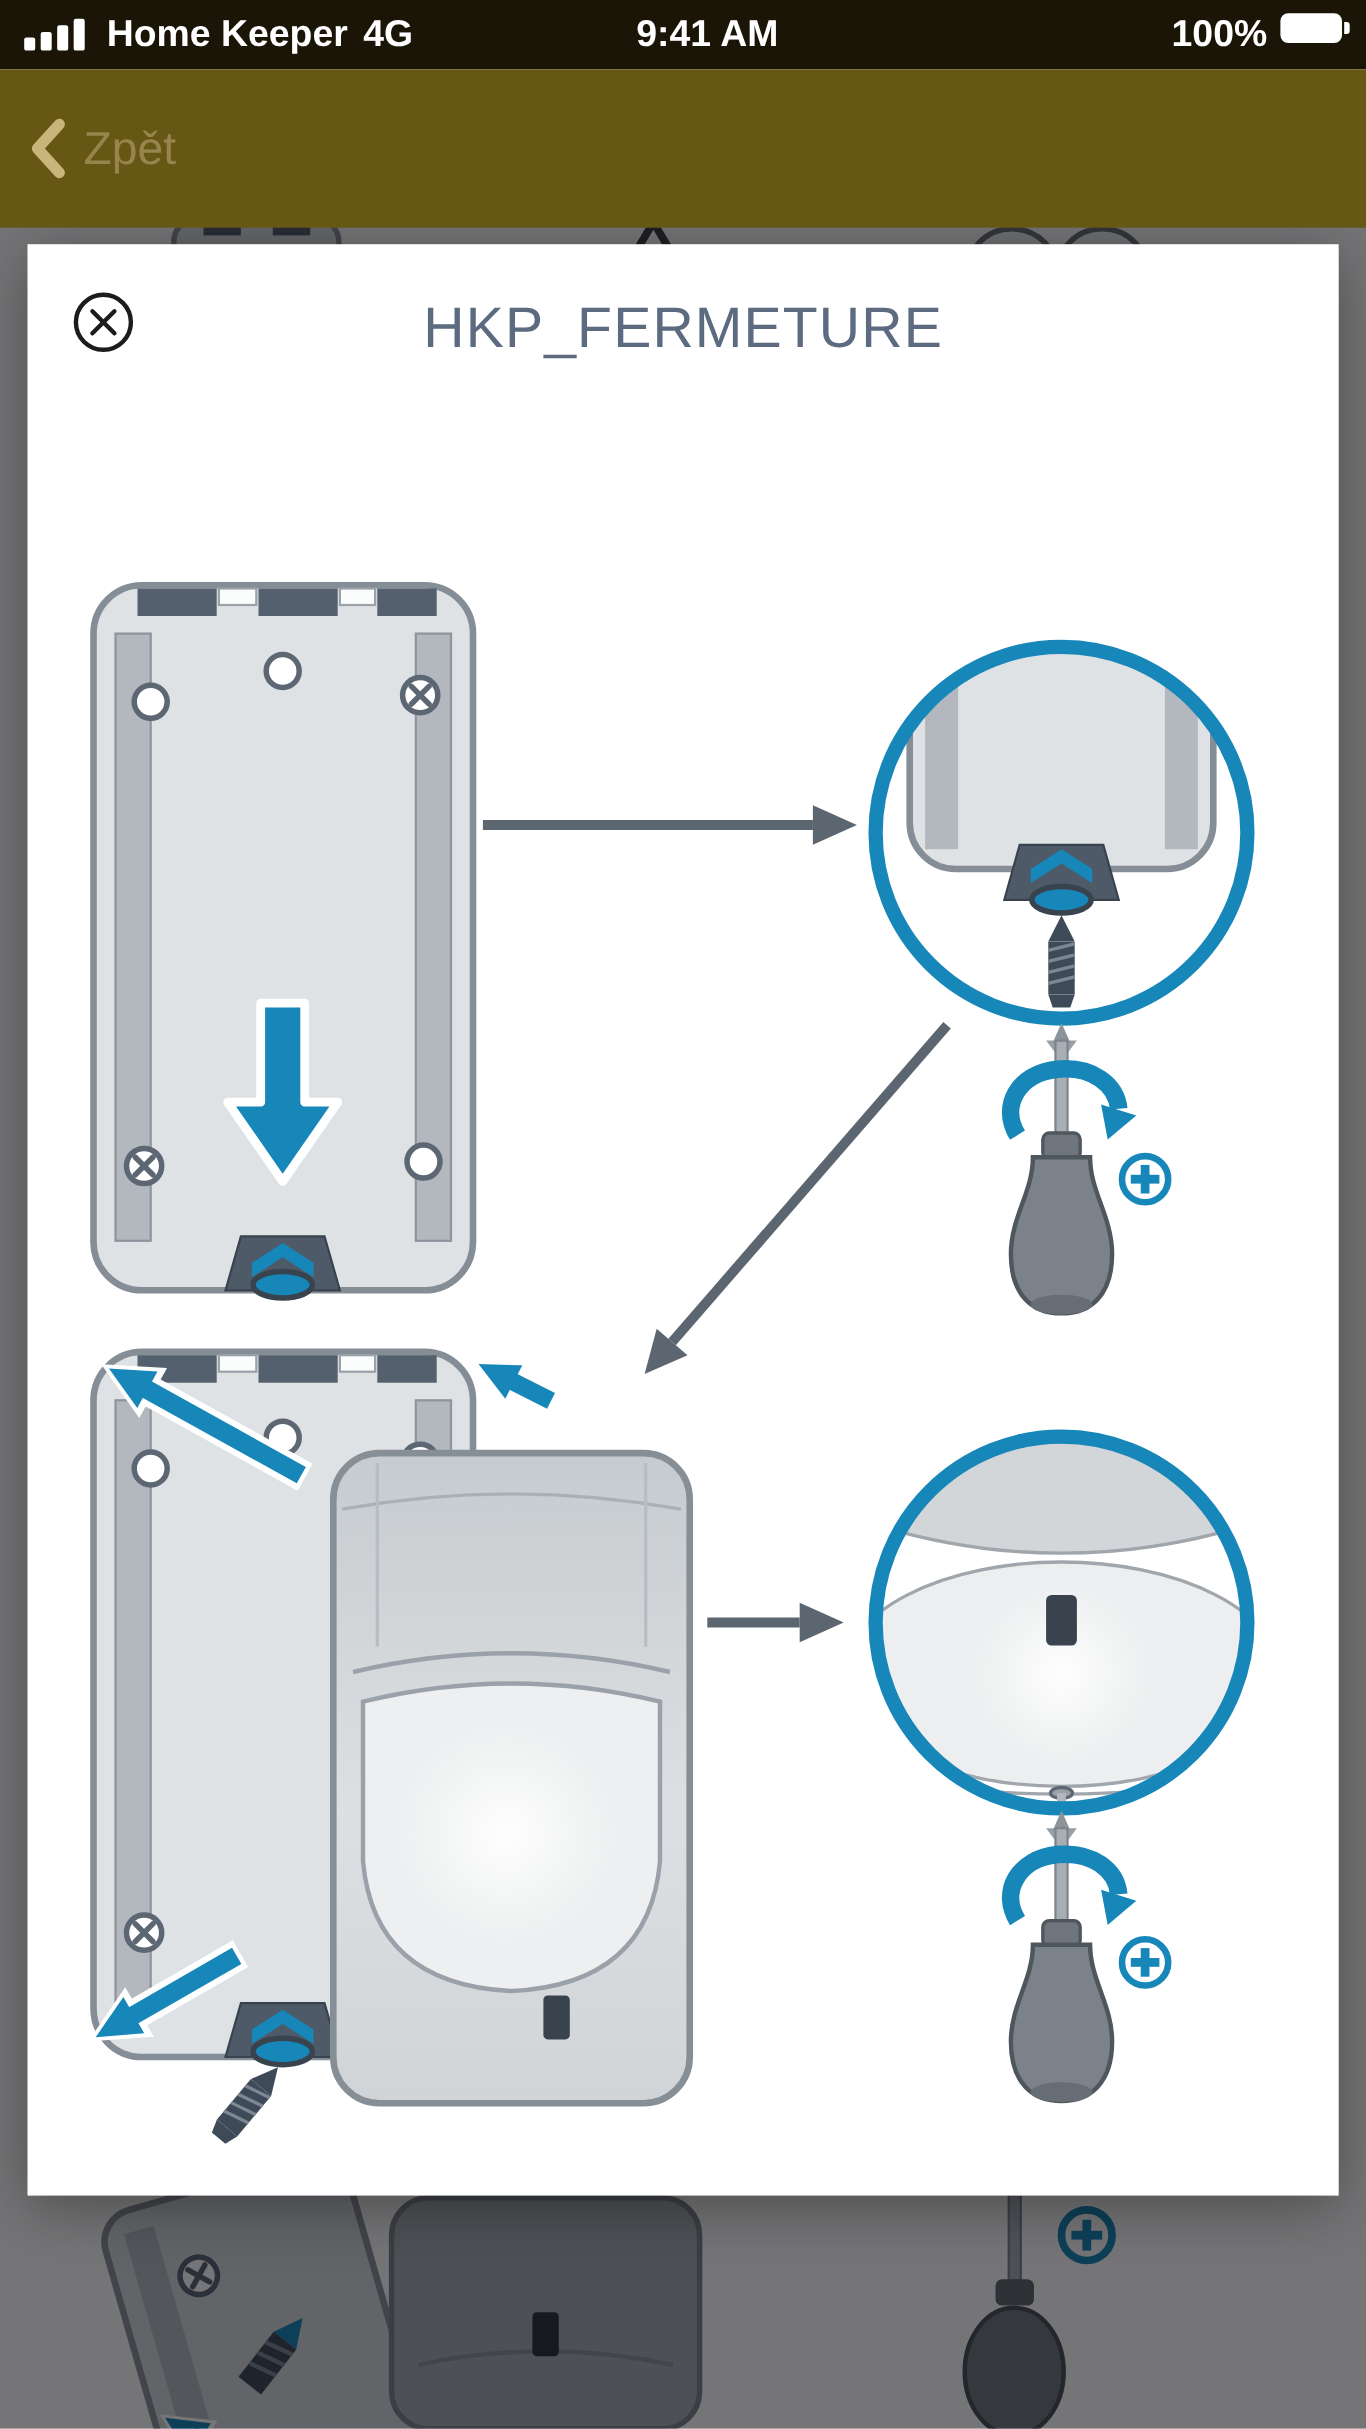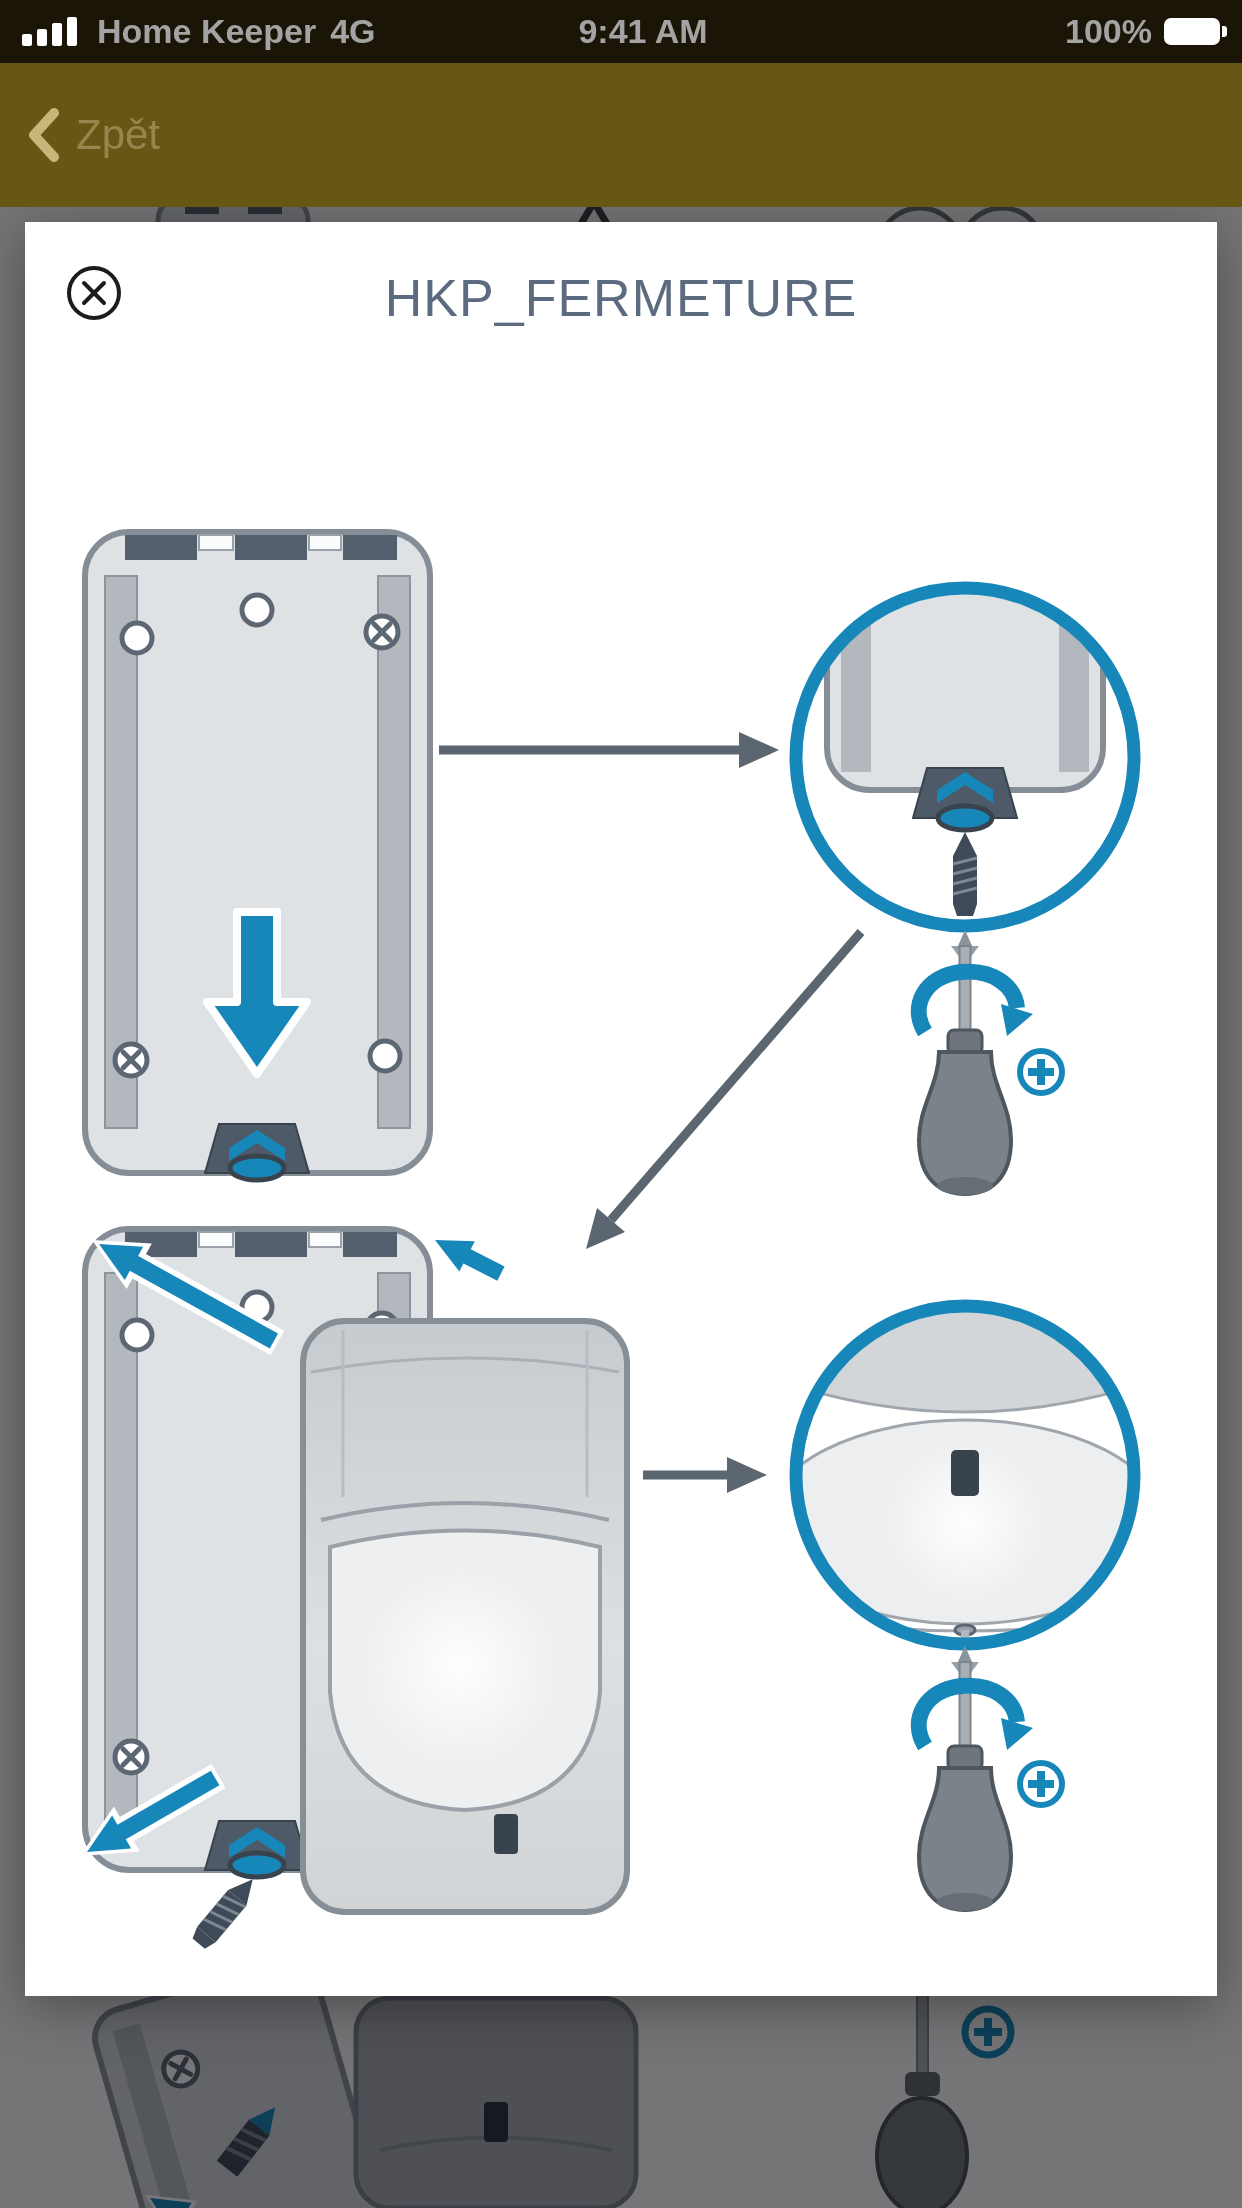--- a/index.html
+++ b/index.html
@@ -4,28 +4,28 @@
 <style>
   html,body{margin:0;padding:0;}
   body{
     width:1242px;height:2208px;position:relative;overflow:hidden;
     background:#ffffff;font-family:"Liberation Sans",sans-serif;
   }
   
   .status-bar{
     position:absolute;top:0;left:0;width:1242px;height:63px;
     background:var(--status-bar-background,#1b1507);
-    color:#a3a3a3;display:flex;align-items:center;
+    color:#ffffff;display:flex;align-items:center;
     padding:0 22px;box-sizing:border-box;font-size:34px;font-weight:bold;z-index:30;
   }
   .sb-left{display:flex;align-items:center;gap:14px;z-index:2;}
   .signal{display:flex;align-items:flex-end;gap:5px;margin-right:6px;}
   .signal i{width:10px;background:#fff;border-radius:2px;display:block;}
   .sb-time{position:absolute;left:0;right:0;top:0;height:63px;line-height:63px;text-align:center;font-weight:bold;margin-left:44px;}
-  .sb-right{margin-left:auto;display:flex;align-items:center;gap:12px;z-index:2;}
+  .sb-right{margin-left:auto;display:flex;align-items:flex-start;gap:12px;z-index:2;}
   .battery{width:56px;height:27px;background:#fff;border-radius:7px;position:relative;display:inline-block;}
   .battery:after{content:"";position:absolute;right:-7px;top:8px;width:5px;height:11px;background:#fff;border-radius:0 3px 3px 0;}
   
   .nav-bar{
     position:absolute;top:63px;left:0;width:1242px;height:144px;
     background:var(--nav-background,#675715);
     display:flex;align-items:center;padding:0 26px;box-sizing:border-box;z-index:30;
   }
   .back{display:flex;align-items:center;gap:16px;color:var(--nav-back-text,#97854e);font-size:42px;cursor:pointer;flex:0 0 auto;}
   .nav-title{

